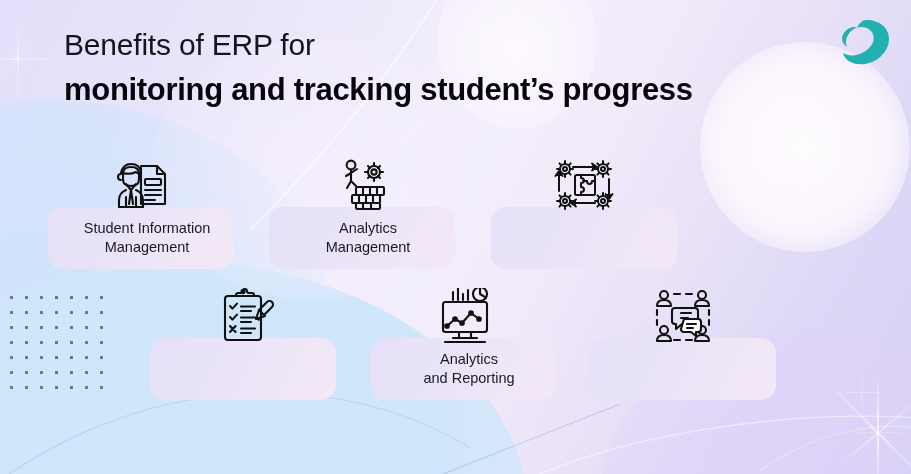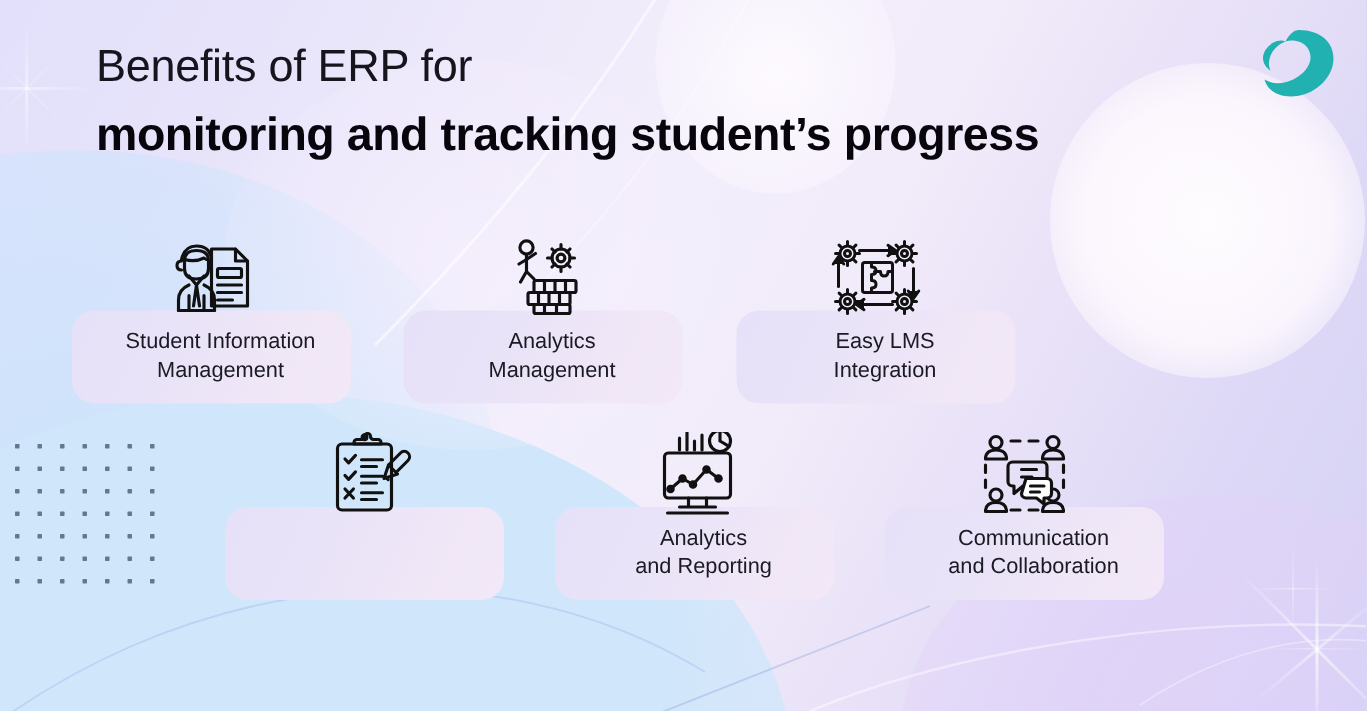--- a/index.html
+++ b/index.html
@@ -275,23 +275,20 @@
           <path d="M57 22 v16" stroke-width="2"></path>
             <path d="M53.5 37 l3.5 5 l3.5 -5" fill="#111"></path>
           <path d="M43 46 h-20" stroke-width="2"></path>
             <path d="M24 42.5 l-5 3.5 l5 3.5" fill="#111"></path>
           <path d="M7 34 v-16" stroke-width="2"></path>
             <path d="M3.5 19 l3.5 -5 l3.5 5" fill="#111"></path>
           <rect x="23" y="18" width="20" height="20" rx="1.5"></rect>
           <path d="M29 18 v3 q3 0 3 2.5 q0 2.5 -3 2.5 v4 q3 0 3 2.5 q0 2.5 -3 2.5 v3 M43 24 h-3 q0 3 -2.5 3 q-2.5 0 -2.5 -3 h-4"></path>
         </svg>
       </div>
-      <div class="label">
-        <span>Easy LMS</span><br><span>Integration</span>
-      </div>
     </div>
   </div>
 
   <div class="cell" style="left:150px;top:338px">
     <div class="card">
       <div class="icon">
         <svg viewBox="0 0 64 56" fill="none" stroke="#111" stroke-width="2.1" stroke-linecap="round" stroke-linejoin="round">
           <path d="M17 8 h30 a3 3 0 0 1 3 3 v38 a3 3 0 0 1 -3 3 h-30 a3 3 0 0 1 -3 -3 v-38 a3 3 0 0 1 3 -3 z"></path>
           <path d="M25 8 v-1 a2 2 0 0 1 2 -2 h3 a2 2 0 0 0 2 -2 a2 2 0 0 1 4 0 a2 2 0 0 0 2 2 h3 a2 2 0 0 1 2 2 v1 z"></path>
           <circle cx="32" cy="3.5" r="1.6"></circle>
@@ -349,19 +346,16 @@
           <path d="M23 6 h6 M35 6 h6" stroke-dasharray="0"></path>
           <path d="M6 22 v5 M6 32 v5"></path>
           <path d="M58 22 v5 M58 32 v5"></path>
           <path d="M23 52 h6 M35 52 h6"></path>
           <path d="M24 20 h20 a3 3 0 0 1 3 3 v10 a3 3 0 0 1 -3 3 h-13 l-6 5 v-5 h-1 a3 3 0 0 1 -3 -3 v-10 a3 3 0 0 1 3 -3 z"></path>
           <path d="M30 25 h10 M30 30 h7"></path>
           <path d="M33 31 h14 a3 3 0 0 1 3 3 v7 a3 3 0 0 1 -3 3 h-2 v4 l-5 -4 h-7 a3 3 0 0 1 -3 -3 z" fill="#fff"></path>
           <path d="M36 36 h9 M36 40 h6"></path>
         </svg>
       </div>
-      <div class="label">
-        <span>Communication</span><br><span>and Collaboration</span>
-      </div>
     </div>
   </div>
 
 </div>
 
 </body></html>

